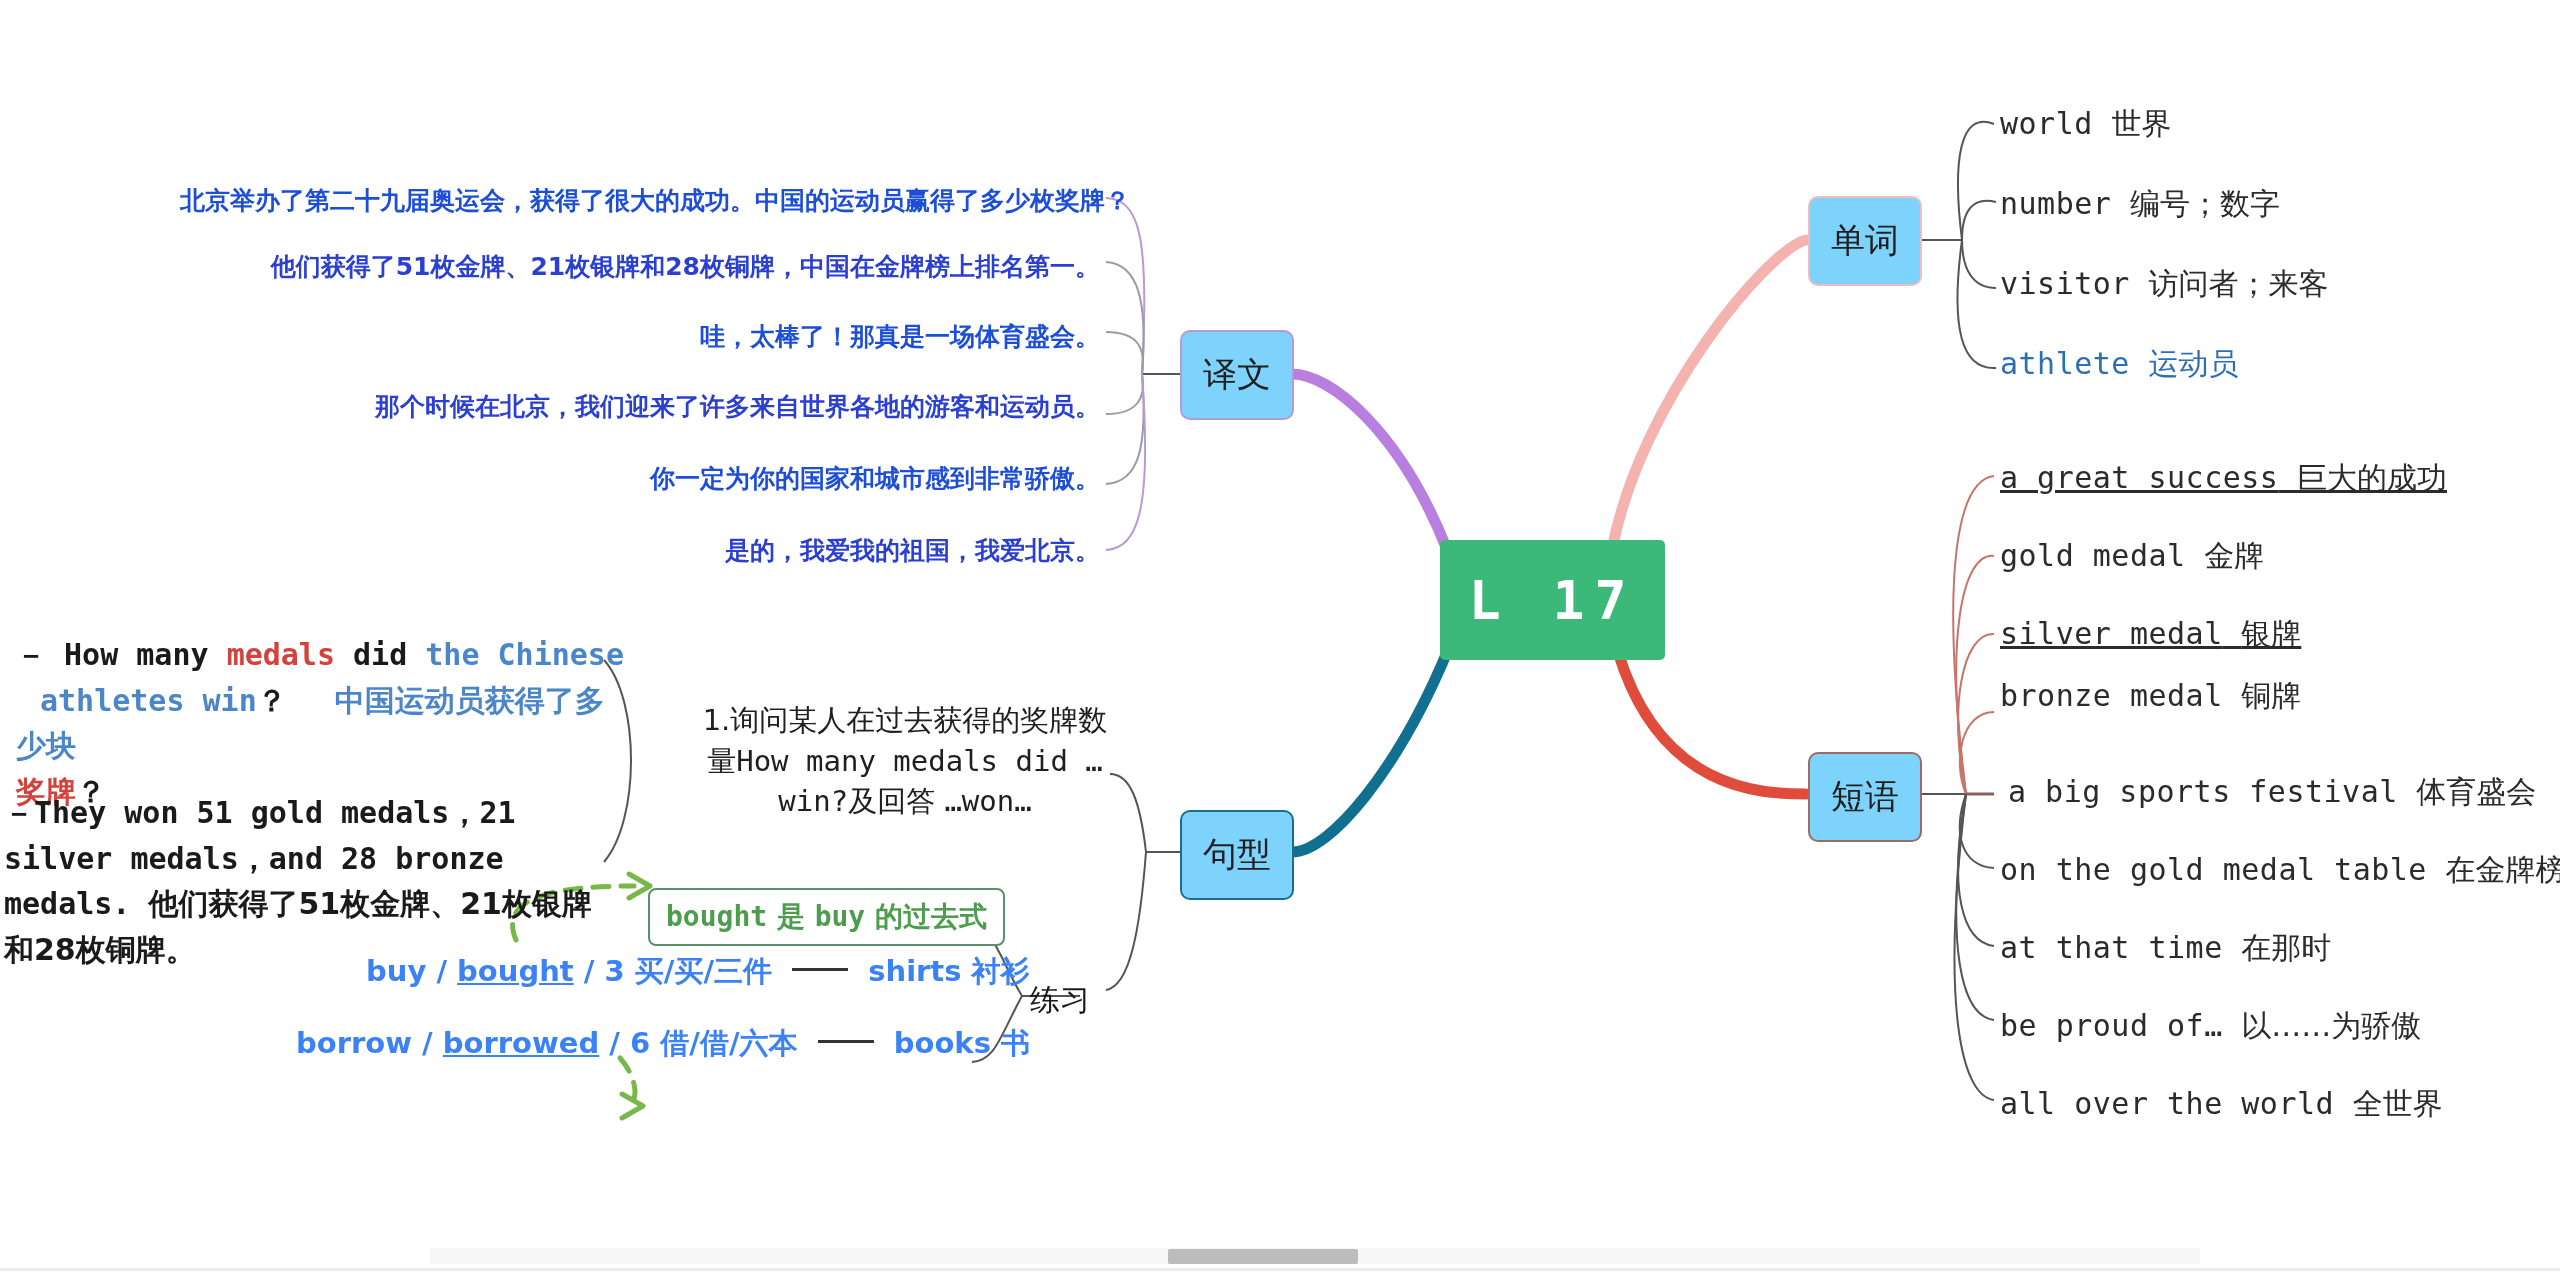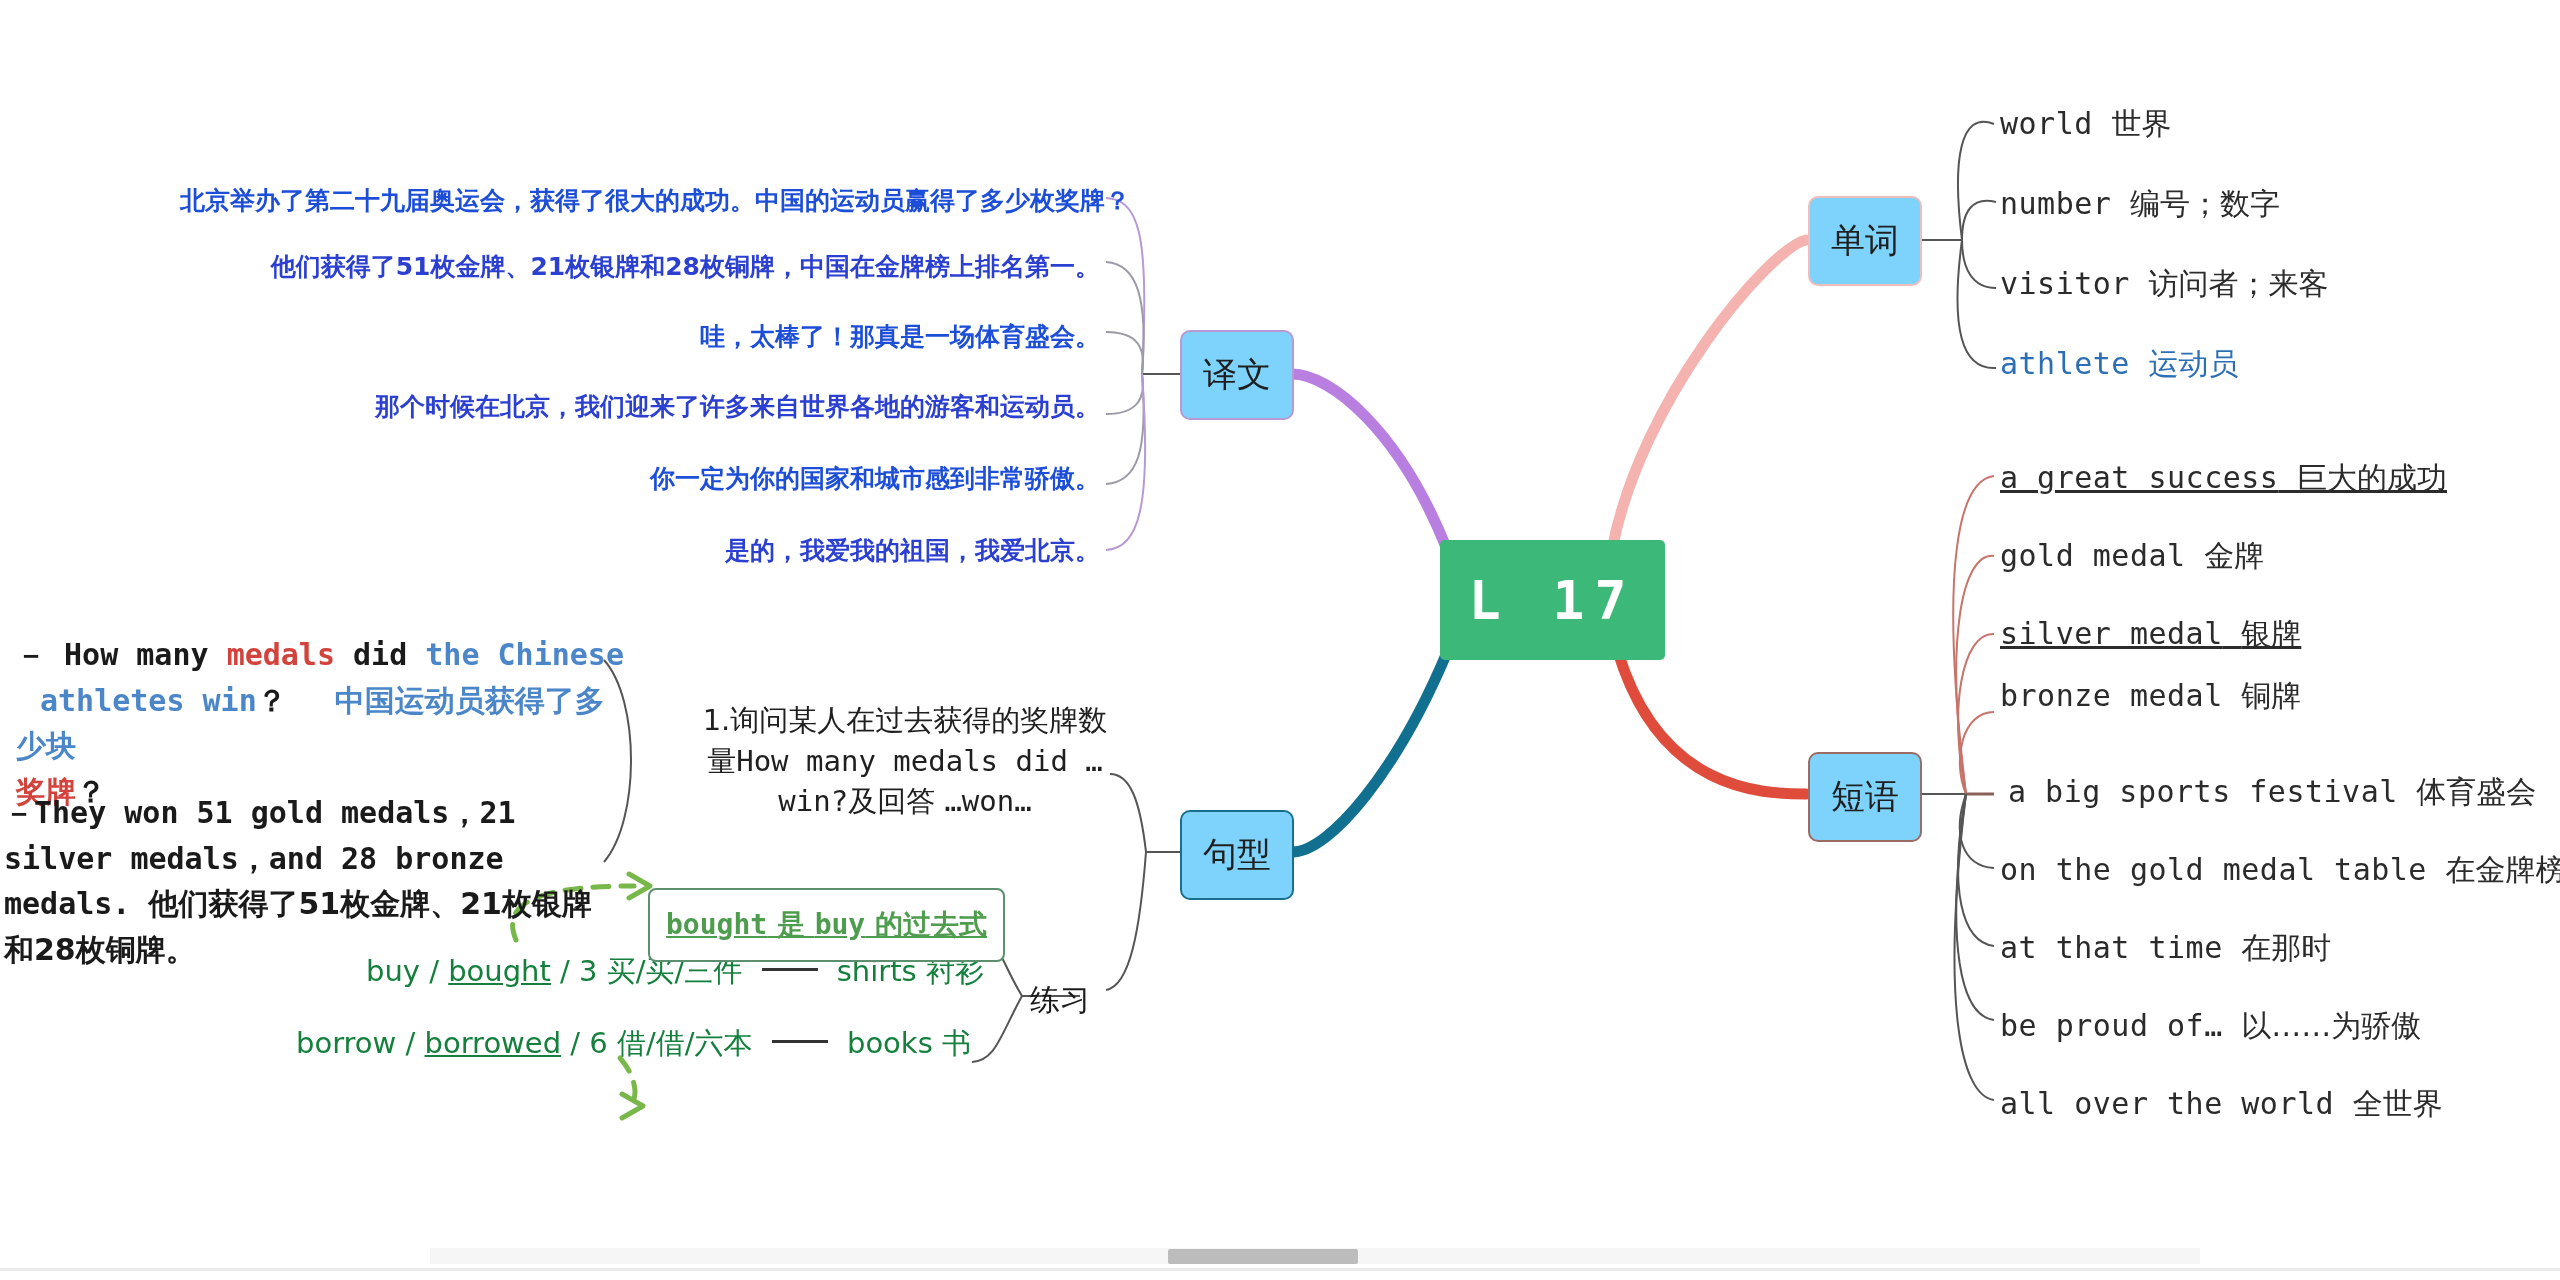--- a/index.html
+++ b/index.html
@@ -126,22 +126,22 @@
   }
   .pattern .mono {
     font-family: "DejaVu Sans Mono", "Liberation Mono", monospace;
   }
 
   
   .prow {
     position: absolute;
     white-space: nowrap;
     font-size: 29px;
-    color: #15803d;
-    font-weight: normal;
+    color: #3b82f6;
+    font-weight: bold;
     font-family: "DejaVu Sans", "Liberation Sans", sans-serif;
   }
   .prow .u { text-decoration: underline; }
   .prow .dash {
     display: inline-block;
     width: 56px;
     border-top: 3px solid #333;
     vertical-align: 10px;
     margin: 0 10px;
   }
@@ -154,27 +154,26 @@
     color: #1a1a1a;
     font-family: "DejaVu Sans", "Liberation Sans", sans-serif;
   }
 
   
   .callout {
     position: absolute;
     border: 2px solid #5b8f6e;
     border-radius: 8px;
     background: #fefffe;
-    padding: 16px 16px;
+    padding: 8px 16px;
     font-size: 28px;
     font-weight: bold;
     color: #4e9c4e;
     white-space: nowrap;
     font-family: "DejaVu Sans", "Liberation Sans", sans-serif;
-    text-decoration: underline;
   }
   .callout .mono {
     font-family: "DejaVu Sans Mono", "Liberation Mono", monospace;
   }
 
   
   .scroll-track {
     position: absolute;
     left: 430px;
     top: 1248px;

